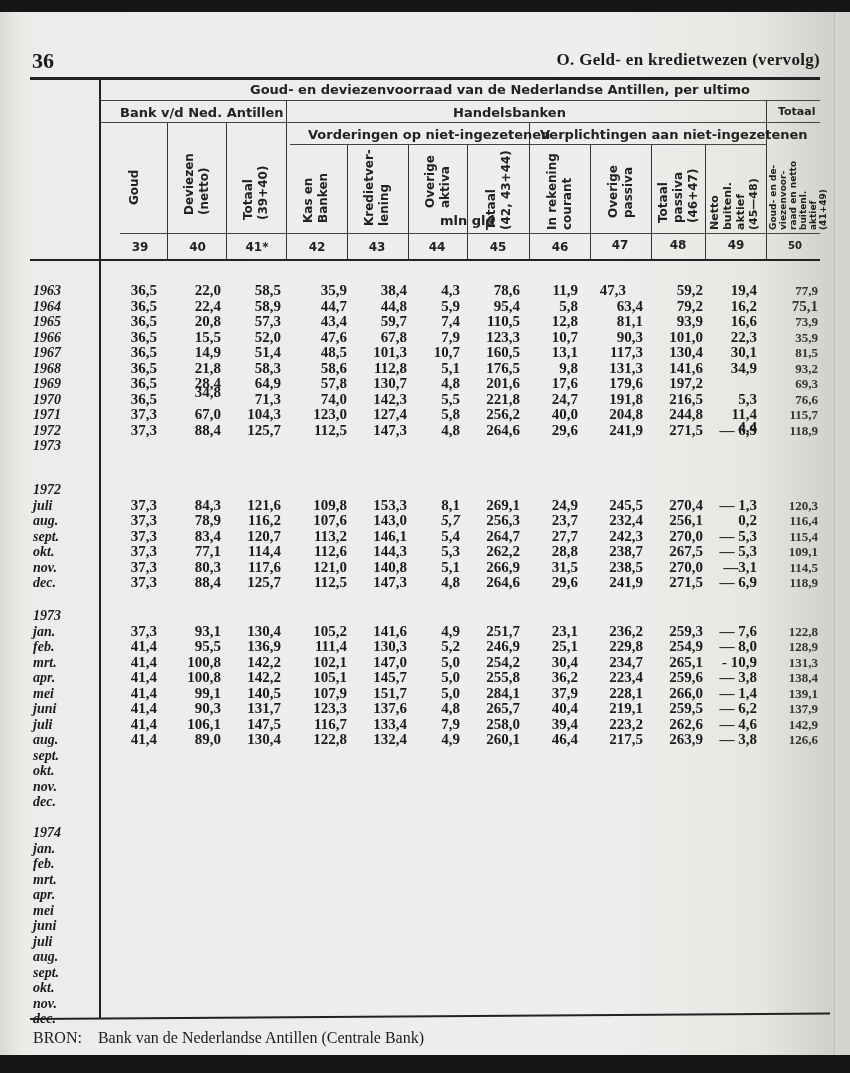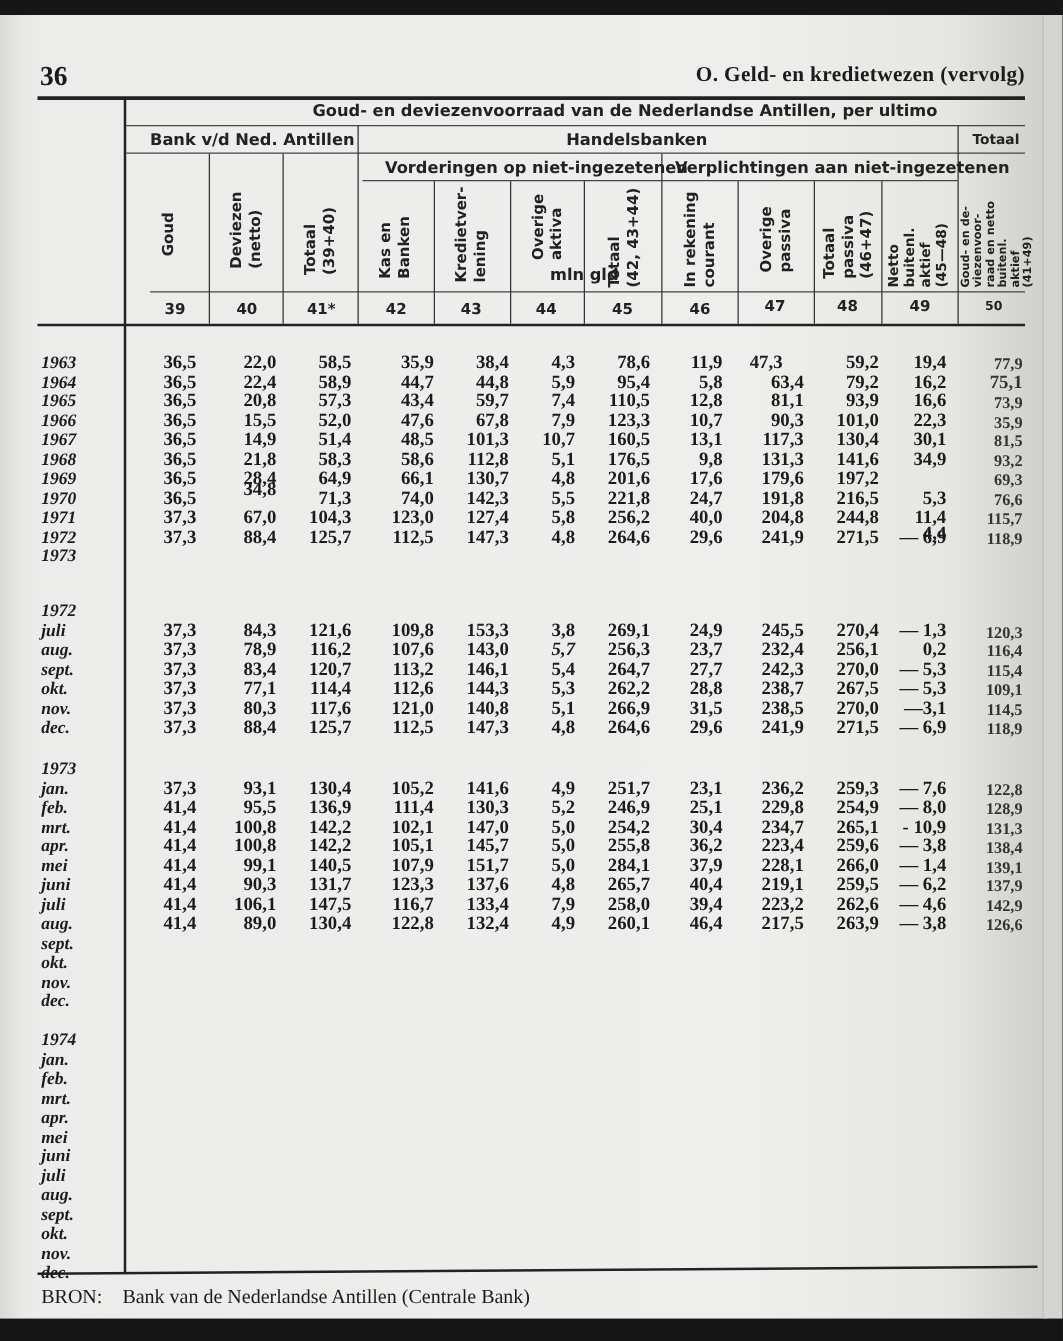--- a/index.html
+++ b/index.html
@@ -200,21 +200,21 @@
     <div class="cell" style="top: 360.5px; right: 330px;">176,5</div>
     <div class="cell" style="top: 360.5px; right: 272px;">9,8</div>
     <div class="cell" style="top: 360.5px; right: 207px;">131,3</div>
     <div class="cell" style="top: 360.5px; right: 147px;">141,6</div>
     <div class="cell" style="top: 360.5px; right: 93px;">34,9</div>
     <div class="cell light" style="top: 360.5px; right: 32px; font-size: 13px;">93,2</div>
     <div class="rowlabel" style="top: 376px;">1969</div>
     <div class="cell" style="top: 376px; right: 693px;">36,5</div>
     <div class="cell" style="top: 376px; right: 629px;">28,4</div>
     <div class="cell" style="top: 376px; right: 569px;">64,9</div>
-    <div class="cell" style="top: 376px; right: 503px;">66,1</div>
+    <div class="cell" style="top: 376px; right: 503px;">57,8</div>
     <div class="cell" style="top: 376px; right: 443px;">130,7</div>
     <div class="cell" style="top: 376px; right: 390px;">4,8</div>
     <div class="cell" style="top: 376px; right: 330px;">201,6</div>
     <div class="cell" style="top: 376px; right: 272px;">17,6</div>
     <div class="cell" style="top: 376px; right: 207px;">179,6</div>
     <div class="cell" style="top: 376px; right: 147px;">197,2</div>
     <div class="cell" style="top: 376px; right: 93px; margin-top: 44px;">4,4</div>
     <div class="cell light" style="top: 376px; right: 32px; font-size: 13px;">69,3</div>
     <div class="rowlabel" style="top: 391.5px;">1970</div>
     <div class="cell" style="top: 391.5px; right: 693px;">36,5</div>
@@ -256,21 +256,21 @@
     <div class="cell" style="top: 422.5px; right: 93px;">— 6,9</div>
     <div class="cell light" style="top: 422.5px; right: 32px; font-size: 13px;">118,9</div>
     <div class="rowlabel" style="top: 438px;">1973</div>
     <div class="rowlabel" style="top: 482px;">1972</div>
     <div class="rowlabel" style="top: 497.5px;">juli</div>
     <div class="cell" style="top: 497.5px; right: 693px;">37,3</div>
     <div class="cell" style="top: 497.5px; right: 629px;">84,3</div>
     <div class="cell" style="top: 497.5px; right: 569px;">121,6</div>
     <div class="cell" style="top: 497.5px; right: 503px;">109,8</div>
     <div class="cell" style="top: 497.5px; right: 443px;">153,3</div>
-    <div class="cell" style="top: 497.5px; right: 390px;">3,8</div>
+    <div class="cell" style="top: 497.5px; right: 390px;">8,1</div>
     <div class="cell" style="top: 497.5px; right: 330px;">269,1</div>
     <div class="cell" style="top: 497.5px; right: 272px;">24,9</div>
     <div class="cell" style="top: 497.5px; right: 207px;">245,5</div>
     <div class="cell" style="top: 497.5px; right: 147px;">270,4</div>
     <div class="cell" style="top: 497.5px; right: 93px;">— 1,3</div>
     <div class="cell light" style="top: 497.5px; right: 32px; font-size: 13px;">120,3</div>
     <div class="rowlabel" style="top: 513px;">aug.</div>
     <div class="cell" style="top: 513px; right: 693px;">37,3</div>
     <div class="cell" style="top: 513px; right: 629px;">78,9</div>
     <div class="cell" style="top: 513px; right: 569px;">116,2</div>

